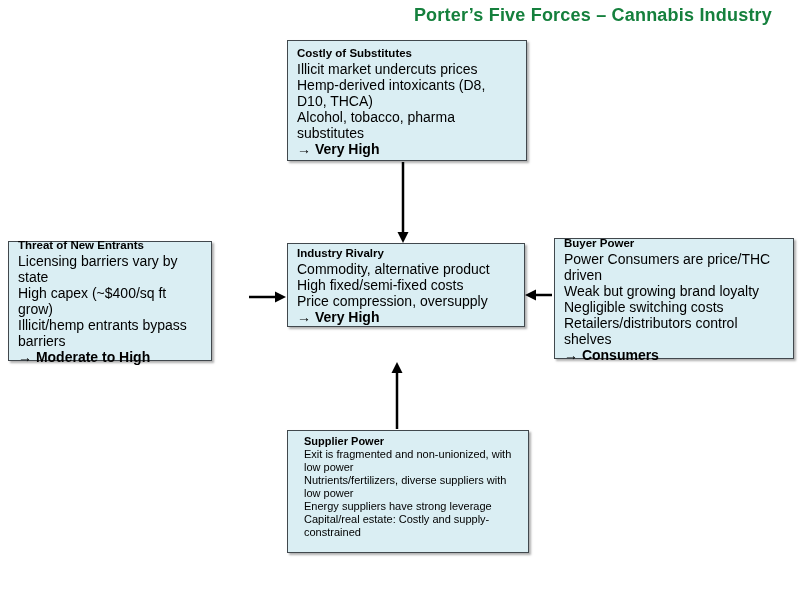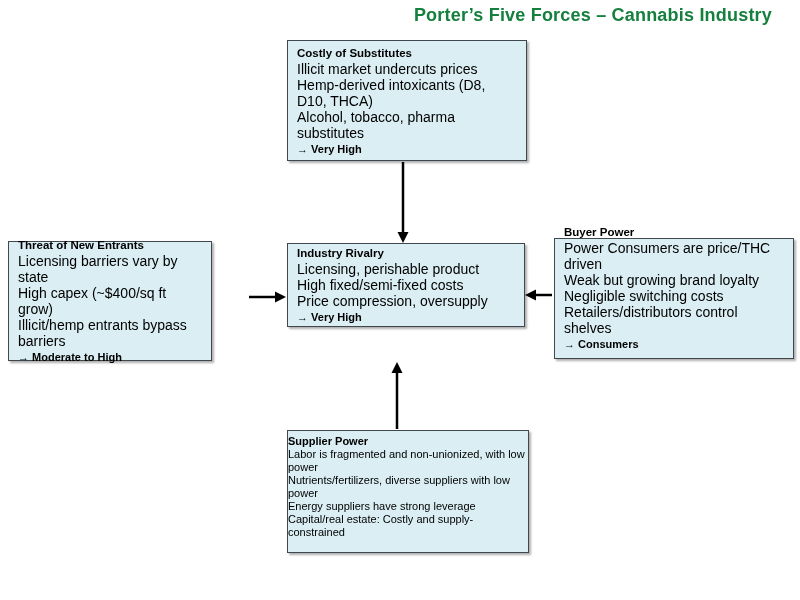--- a/index.html
+++ b/index.html
@@ -49,30 +49,30 @@
   .box-title {
     font-size: 11.5px;
     font-weight: bold;
     line-height: 16px;
   }
   .box-line {
     font-size: 14px;
     line-height: 16px;
   }
   .box-rating {
-    font-size: 11px;
+    font-size: 14px;
     font-weight: bold;
     line-height: 16px;
   }
   .box-substitutes { left: 287px; top: 40px;  width: 240px; height: 121px; }
   .box-new-entrants{ left: 8px;   top: 241px; width: 204px; height: 120px; }
   .box-rivalry     { left: 287px; top: 243px; width: 238px; height: 84px; }
-  .box-buyer       { left: 554px; top: 238px; width: 240px; height: 121px; justify-content: flex-end; }
+  .box-buyer       { left: 554px; top: 238px; width: 240px; height: 121px; }
   .box-supplier    { left: 287px; top: 430px; width: 242px; min-height: 123px;
-                     justify-content: flex-start; padding: 4px 0; }
+                     justify-content: flex-start; padding: 4px 16px; }
   .box-supplier .box-title,
   .box-supplier .box-line,
   .box-supplier .box-rating {
     font-size: 11px;
     line-height: 13px;
   }
 </style>
 </head>
 <body>
 
@@ -91,38 +91,38 @@
   <div class="force-box box-new-entrants">
     <div class="box-title">Threat of New Entrants</div>
     <div class="box-line">Licensing barriers vary by state</div>
     <div class="box-line">High capex (~$400/sq ft grow)</div>
     <div class="box-line">Illicit/hemp entrants bypass barriers</div>
     <div class="box-rating">→ Moderate to High</div>
   </div>
 
   <div class="force-box box-rivalry">
     <div class="box-title">Industry Rivalry</div>
-    <div class="box-line">Licensing, perishable product</div>
+    <div class="box-line">Commodity, alternative product</div>
     <div class="box-line">High fixed/semi-fixed costs</div>
     <div class="box-line">Price compression, oversupply</div>
     <div class="box-rating">→ Very High</div>
   </div>
 
   <div class="force-box box-buyer">
     <div class="box-title">Buyer Power</div>
     <div class="box-line">Power Consumers are price/THC driven</div>
     <div class="box-line">Weak but growing brand loyalty</div>
     <div class="box-line">Negligible switching costs</div>
     <div class="box-line">Retailers/distributors control shelves</div>
     <div class="box-rating">→ Consumers</div>
   </div>
 
   <div class="force-box box-supplier">
     <div class="box-title">Supplier Power</div>
-    <div class="box-line">Labor is fragmented and non-unionized, with low power</div>
+    <div class="box-line">Exit is fragmented and non-unionized, with low power</div>
     <div class="box-line">Nutrients/fertilizers, diverse suppliers with low power</div>
     <div class="box-line">Energy suppliers have strong leverage</div>
     <div class="box-line">Capital/real estate: Costly and supply-constrained</div>
   </div>
 
   <svg class="arrow-layer" width="800" height="600" viewBox="0 0 800 600">
 
     <g>
       <line x1="403" y1="162" x2="403" y2="233" stroke="#000000" stroke-width="2.5"></line>
       <polygon points="397.5,232 408.5,232 403,243" fill="#000000"></polygon>

